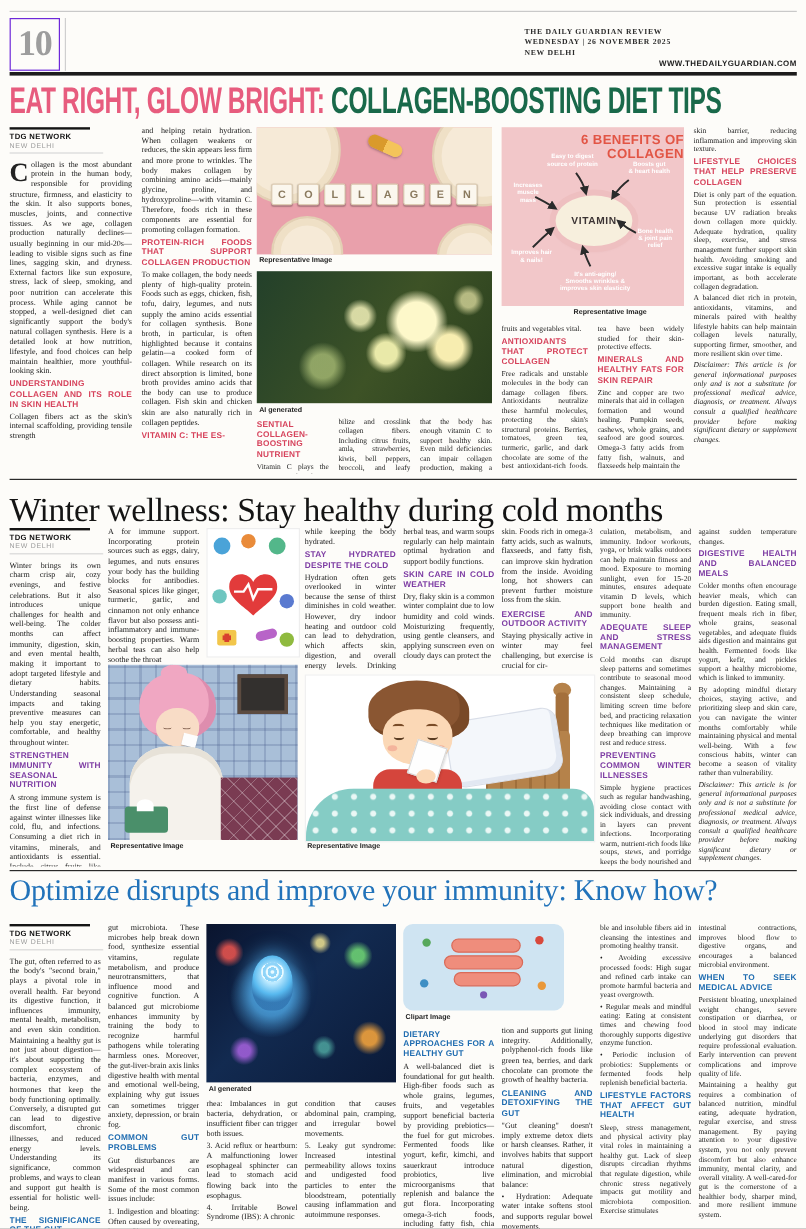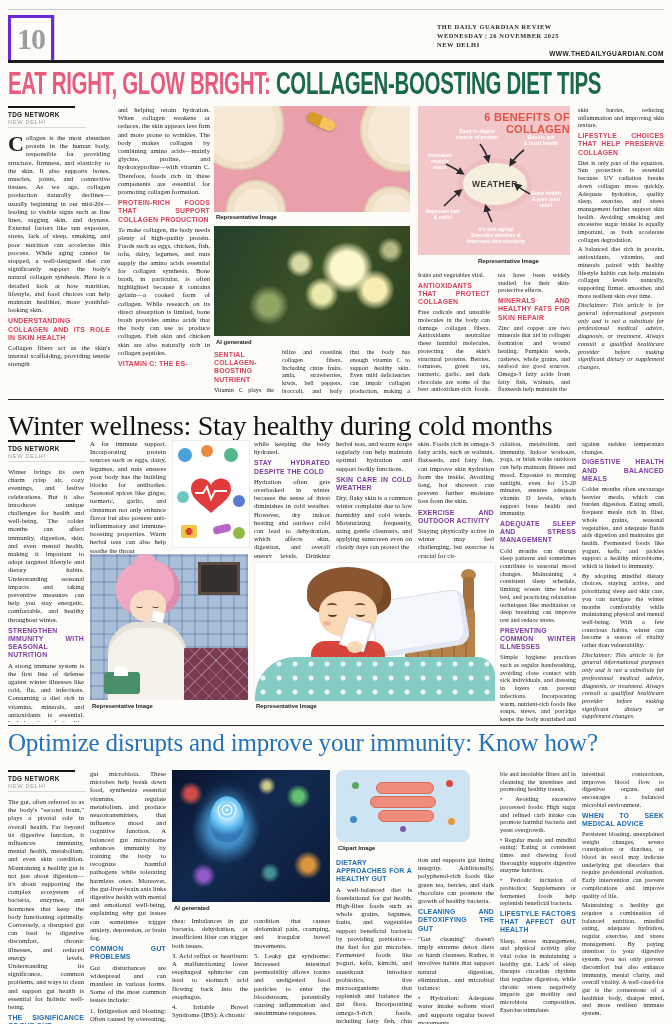--- a/index.html
+++ b/index.html
@@ -1,20 +1,20 @@
 <!DOCTYPE html>
 <html><head>
 <meta charset="utf-8">
 <style>
   html,body{margin:0;padding:0;background:#888;}
   #page{position:relative;width:672px;height:1024px;background:#fdfcf9;overflow:hidden;
         font-family:"Liberation Serif",serif;}
   
   .toprule{position:absolute;left:8px;top:9px;width:656px;height:1px;background:#c9c9c9;}
-  .pgbox{position:absolute;left:8px;top:15px;width:40px;height:42px;border:3px solid #6d28d9;
+  .pgbox{position:absolute;left:8px;top:15px;width:40px;height:42px;border:1px solid #6d28d9;
          display:flex;align-items:center;justify-content:center;}
   .pgnum{font:bold 30px "Liberation Serif",serif;color:#9d9d9d;letter-spacing:-1px;}
   .vsep{position:absolute;left:54px;top:15px;width:1px;height:44px;background:#cfcfcf;}
   .mhtitle{position:absolute;left:63px;top:17px;font:600 31px "Liberation Serif",serif;
            color:#171717;letter-spacing:1.5px;white-space:nowrap;}
   .mhright{position:absolute;left:437px;top:22px;width:180px;font:bold 6.4px/9px "Liberation Serif",serif;
            color:#2c2c2c;letter-spacing:.6px;}
   .mhsite{position:absolute;right:8px;top:50px;font:bold 6.6px "Liberation Sans",sans-serif;color:#1d1d1d;letter-spacing:.4px;}
   .thickrule{position:absolute;left:8px;top:60px;width:656px;height:3px;background:#1c1c1c;}
   
@@ -176,40 +176,41 @@
         <div class="blk p">To make collagen, the body needs plenty of high-quality protein. Foods such as eggs, chicken, fish, tofu, dairy, legumes, and nuts supply the amino acids essential for collagen synthesis. Bone broth, in particular, is often highlighted because it contains gelatin—a cooked form of collagen. While research on its direct absorption is limited, bone broth provides amino acids that the body can use to produce collagen. Fish skin and chicken skin are also naturally rich in collagen peptides.</div>
         <div class="blk h">VITAMIN C: THE ES-</div>
       </div>
 
     <div class="img photo-pink" style="left:214px;top:106px;width:196px;height:106px;">
       <div class="cream" style="left:-20px;top:-26px;width:86px;height:86px;"></div>
       <div class="cream" style="left:146px;top:-18px;width:80px;height:80px;"></div>
       <div class="cream" style="left:12px;top:74px;width:56px;height:56px;"></div>
       <div class="cream" style="left:150px;top:80px;width:52px;height:52px;"></div>
       <div class="capsule" style="left:92px;top:10px;"></div>
+      <div class="tiles"><span class="tile">C</span><span class="tile">O</span><span class="tile">L</span><span class="tile">L</span><span class="tile">A</span><span class="tile">G</span><span class="tile">E</span><span class="tile">N</span></div>
     </div>
     <div class="caption" style="left:216px;top:214px;">Representative Image</div>
 
     <div class="img photo-bokeh" style="left:214px;top:226px;width:196px;height:110px;"></div>
     <div class="caption" style="left:216px;top:339px;">AI generated</div>
 
     <div class="col mini" style="left:214px;top:348px;width:60px;height:47px;">
         <div class="blk h">SENTIAL COLLAGEN-BOOSTING NUTRIENT</div>
         <div class="blk p">Vitamin C plays the most crucial role in collagen formation because it helps sta-</div>
       </div>
     <div class="col mini" style="left:282px;top:348px;width:60px;height:47px;">
         <div class="blk p">bilize and crosslink collagen fibers. Including citrus fruits, amla, strawberries, kiwis, bell peppers, broccoli, and leafy greens ensures</div>
       </div>
     <div class="col mini" style="left:350px;top:348px;width:60px;height:47px;">
         <div class="blk p">that the body has enough vitamin C to support healthy skin. Even mild deficiencies can impair collagen production, making a diet rich in</div>
       </div>
 
     <div class="img infog" style="left:418px;top:106px;width:152px;height:149px;">
       <div class="ititle">6 BENEFITS OF COLLAGEN</div>
-      <div class="blob">WEATHER</div>
+      <div class="blob">VITAMIN</div>
       <div class="ilbl" style="left:28px;top:22px;width:62px;">Easy to digest
 source of protein</div>
       <div class="ilbl" style="left:98px;top:28px;width:50px;">Boosts gut
 &amp; heart health</div>
       <div class="ilbl" style="left:2px;top:46px;width:40px;">Increases
 muscle
 mass</div>
       <div class="ilbl" style="left:106px;top:84px;width:44px;">Bone health
 &amp; joint pain
 relief</div>

